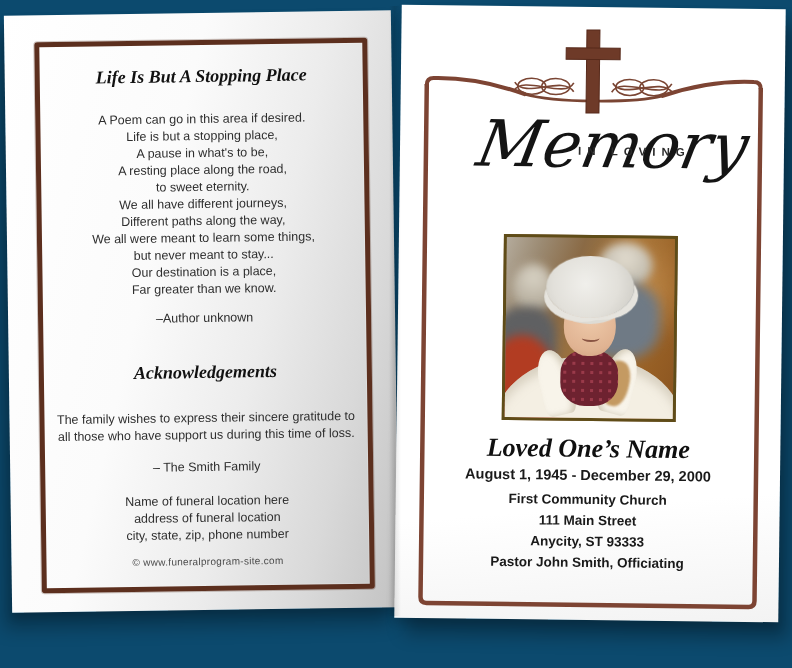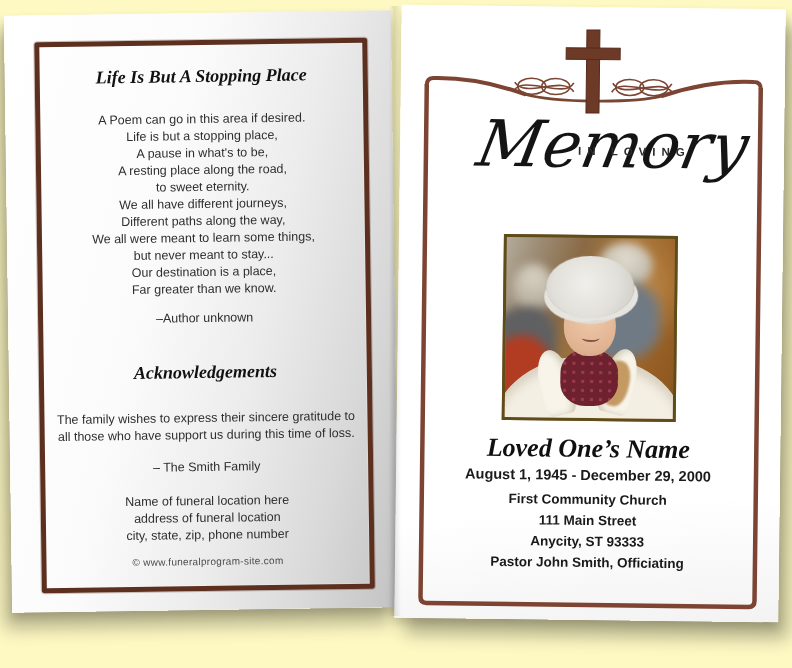--- a/index.html
+++ b/index.html
@@ -1,17 +1,17 @@
 <!DOCTYPE html>
 <html><head>
 <meta charset="utf-8">
 <style>
   * { margin:0; padding:0; box-sizing:border-box; }
   html,body { width:792px; height:668px; background:#ffffff; overflow:hidden; }
-  .stage { position:relative; width:792px; height:668px; background:#fef9c3;
+  .stage { position:relative; width:792px; height:668px; background:#0c4a6e;
            font-family:"Liberation Sans", sans-serif; }
 
   
   .page { position:absolute; }
   .page-left {
     left:8px; top:13px; width:387px; height:597px;
     background:linear-gradient(104deg,#ffffff 0%,#fbfbfb 38%,#ececec 62%,#d9d9d9 82%,#c2c2c2 100%);
     transform:rotate(-0.8deg);
     box-shadow:-8px 16px 18px rgba(0,0,0,0.28), 0 5px 9px rgba(0,0,0,0.14);
   }

